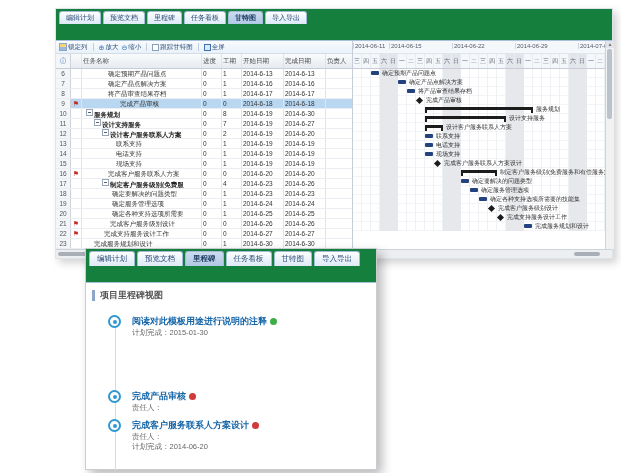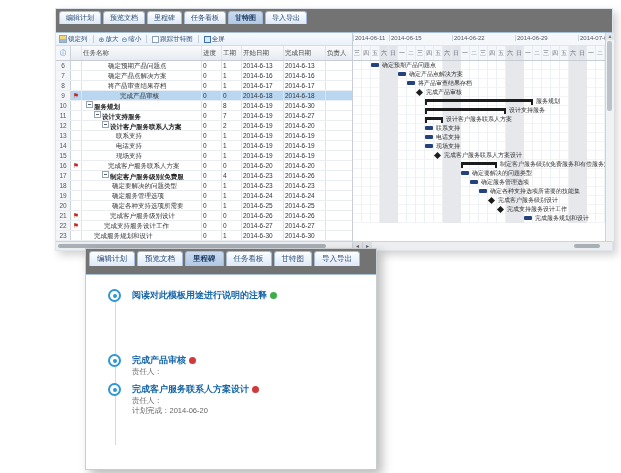--- a/index.html
+++ b/index.html
@@ -1,19 +1,19 @@
 <!DOCTYPE html>
 <html><head>
 <meta charset="utf-8">
 <style>
   html,body{margin:0;padding:0;}
   body{width:621px;height:473px;position:relative;background:#fff;overflow:hidden;
        font-family:"Liberation Sans",sans-serif;}
   
-  .tabbar{display:flex;align-items:flex-end;padding:2px 3px 8px;gap:2px;background:#737373;
+  .tabbar{display:flex;align-items:flex-end;padding:2px 3px 16px;gap:2px;background:#15803d;
           border-bottom:1px solid #a9c0da;}
   .tab{line-height:12px;padding:0 6px;font-size:7px;color:#2a4a75;white-space:nowrap;
        background:linear-gradient(#fdfeff,#dde9f6);border:1px solid #a3bbd6;border-bottom:none;
        border-radius:3px 3px 0 0;cursor:default;}
   .tab.active{background:linear-gradient(#ccdbef,#b1c8e4);font-weight:bold;color:#16365e;}
   
   .panelA{position:absolute;left:55px;top:8px;width:556px;background:#fff;
           border:1px solid #dfe4ea;box-shadow:4px 4px 8px rgba(0,0,0,.18);}
   .mainA{display:flex;}
   .leftcol{width:296px;flex:none;}
@@ -445,26 +445,28 @@
 
 <div class="panelB">
   <div class="tabbar" id="tabsB">
       <div class="tab">编辑计划</div>
       <div class="tab">预览文档</div>
       <div class="tab active">里程碑</div>
       <div class="tab">任务看板</div>
       <div class="tab">甘特图</div>
       <div class="tab">导入导出</div>
     </div>
+  <div class="ms-heading">项目里程碑视图</div>
   <div class="ms-list">
     <div class="ms-line"></div>
     <div id="msitems">
         <div class="ms-item" style="margin-top: 14px;">
           <div class="ms-icon"></div>
           <div class="ms-title">阅读对此模板用途进行说明的注释<span class="msdot" style="background: rgb(63, 174, 73);"></span></div>
+          <div class="ms-meta">计划完成：2015-01-30</div>
         </div>
         <div class="ms-item" style="margin-top: 52px;">
           <div class="ms-icon"></div>
           <div class="ms-title">完成产品审核<span class="msdot" style="background: rgb(208, 58, 58);"></span></div>
           <div class="ms-meta">责任人：</div>
         </div>
         <div class="ms-item" style="margin-top: 6px;">
           <div class="ms-icon"></div>
           <div class="ms-title">完成客户服务联系人方案设计<span class="msdot" style="background: rgb(208, 58, 58);"></span></div>
           <div class="ms-meta">责任人：</div>

